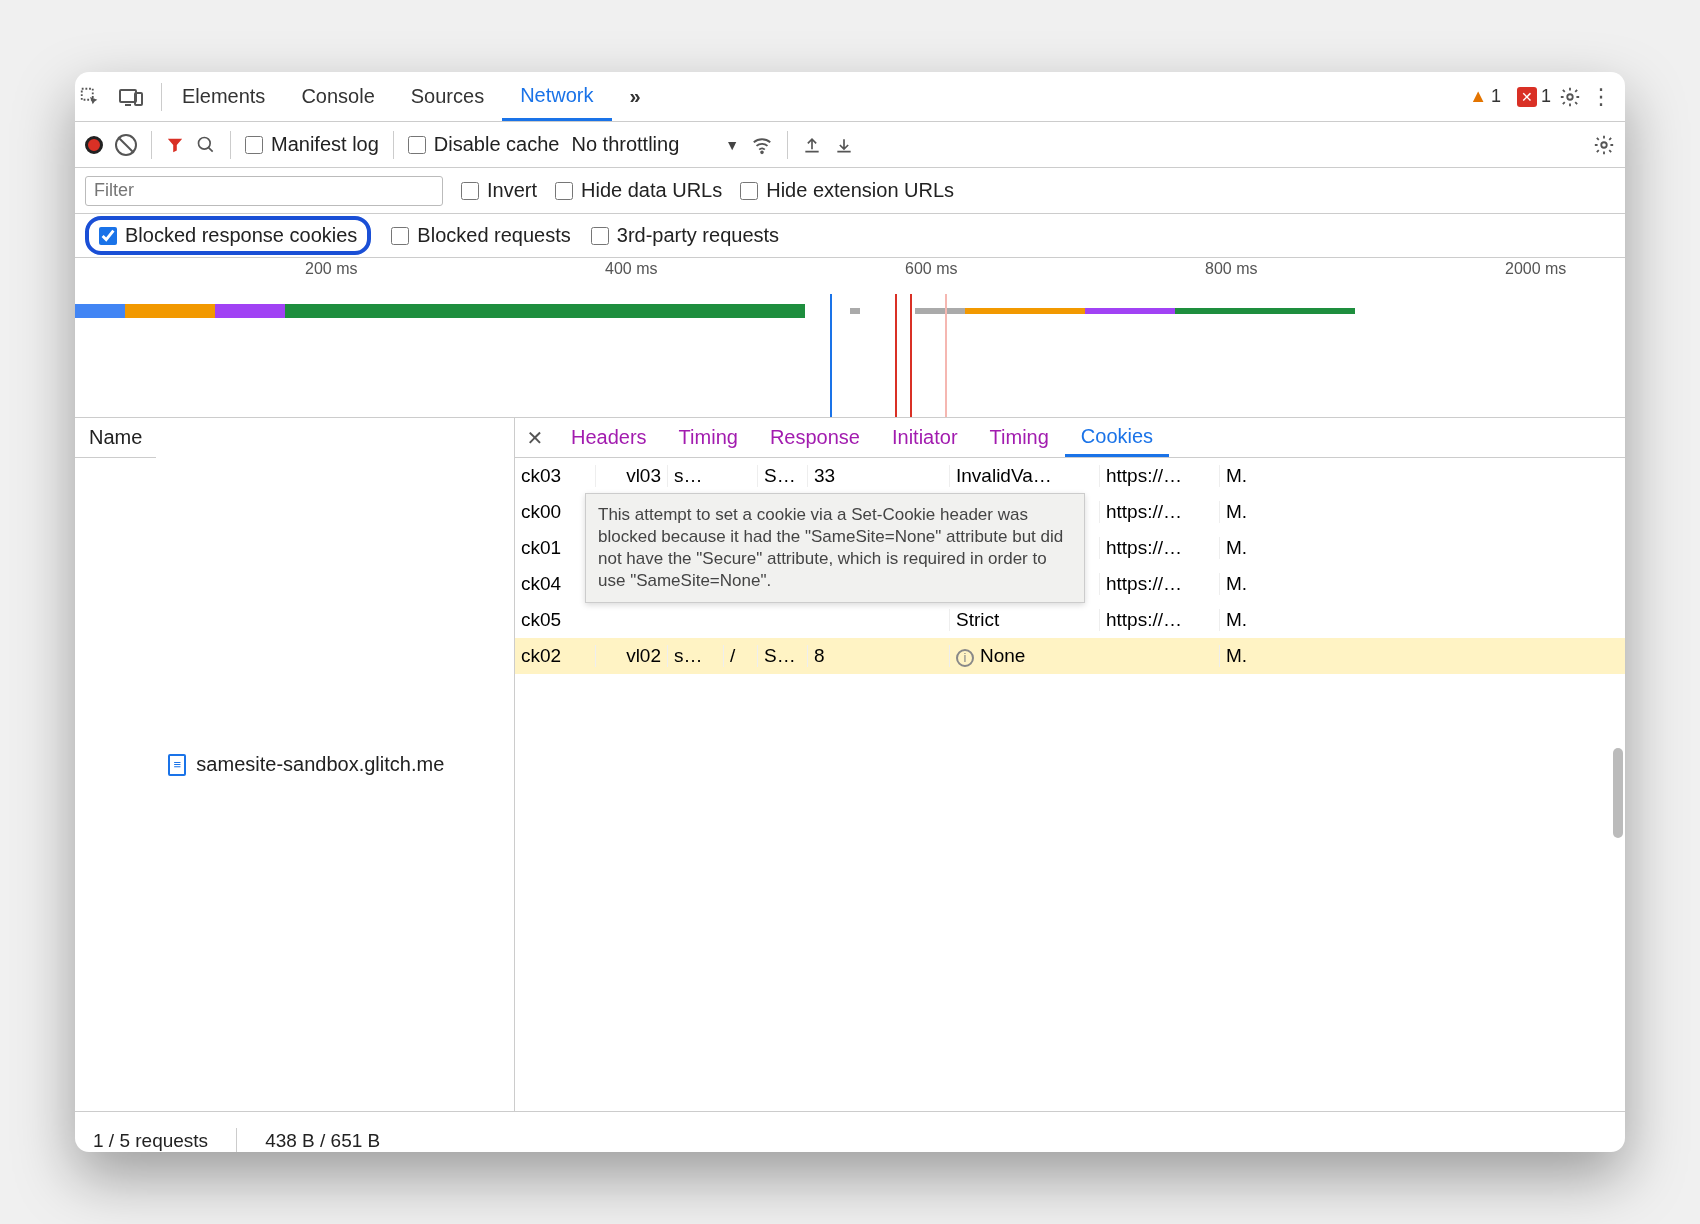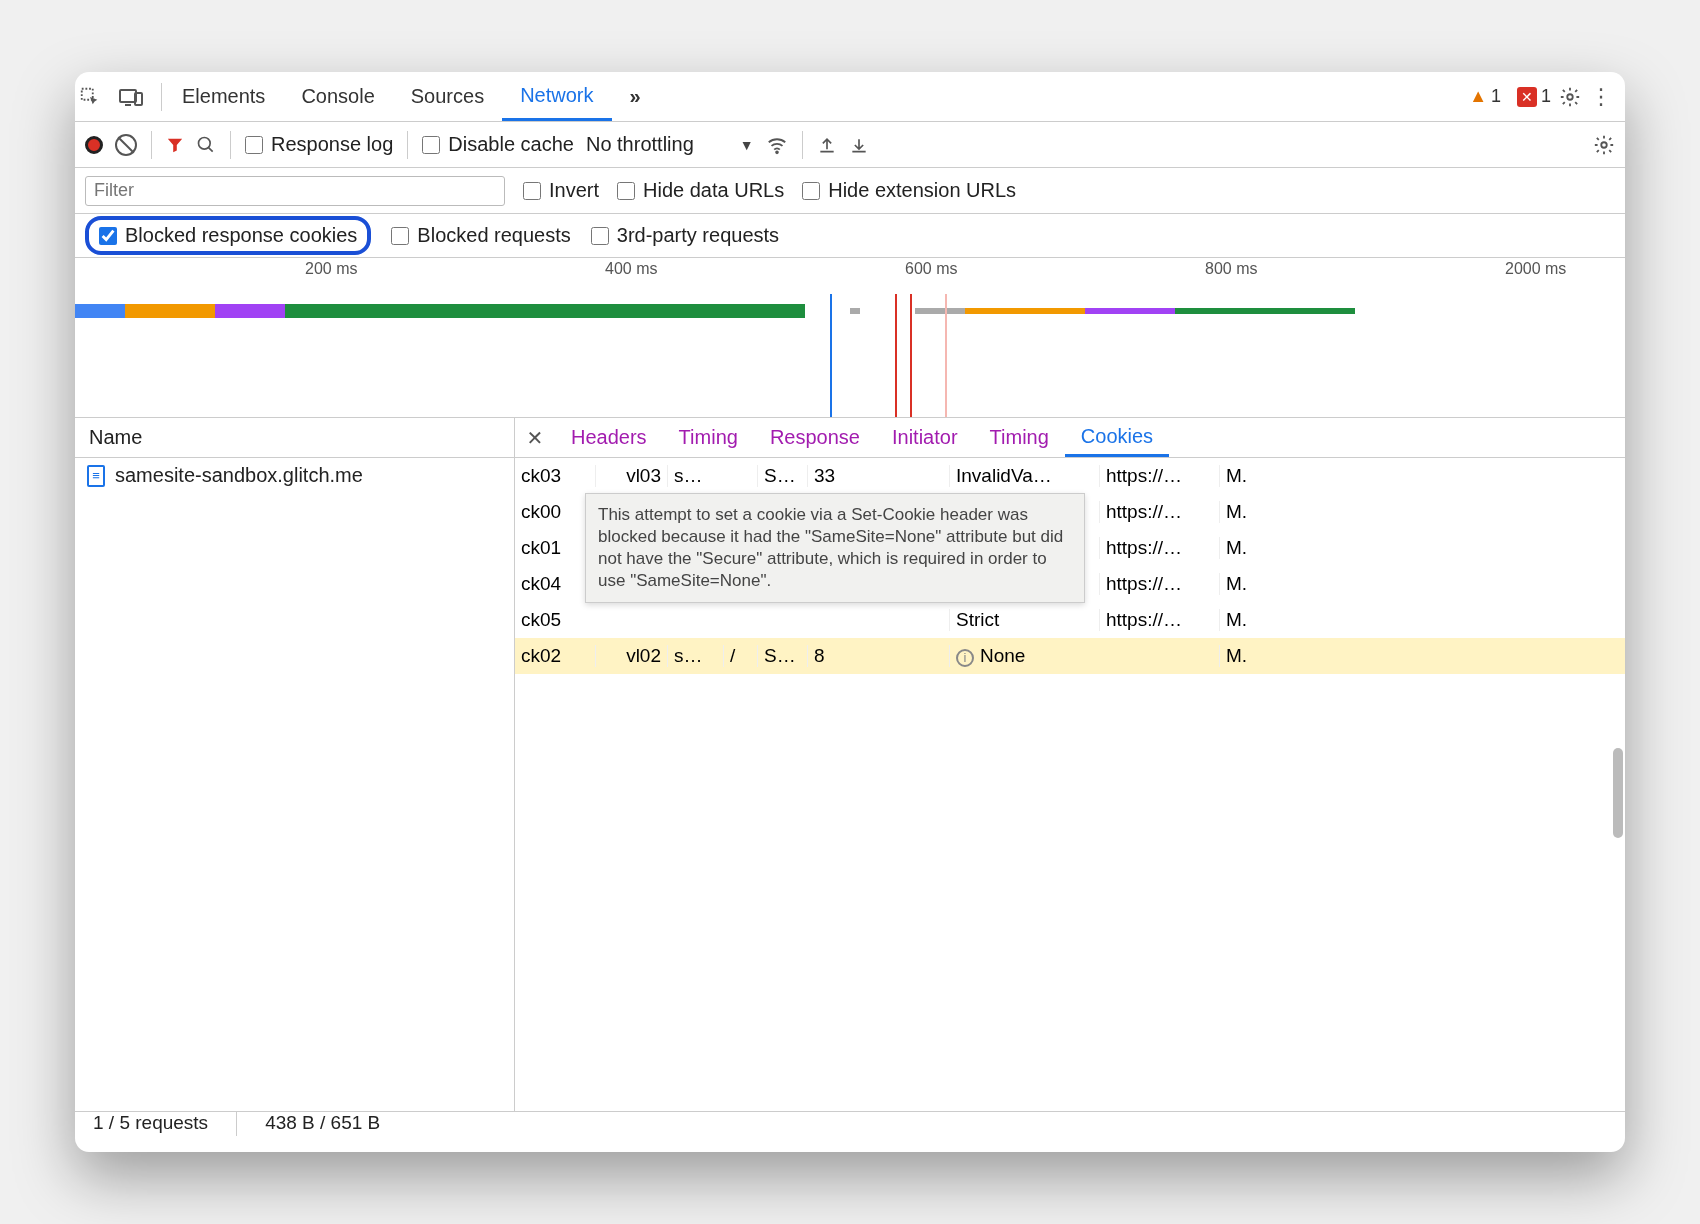--- a/index.html
+++ b/index.html
@@ -58,21 +58,21 @@
 .cb input{width:18px;height:18px;accent-color:#1a73e8;margin:0;}
 .select{display:inline-flex;align-items:center;gap:8px;font-size:20px;color:#222;cursor:pointer;}
 .caret-down{font-size:14px;color:#444;}
 .gear{font-size:22px;color:#555;cursor:pointer;}
 .updown{font-size:22px;color:#555;cursor:pointer;}
 .toolbar2 {
   display:flex;align-items:center;height:46px;
   border-bottom:1px solid #ccc;padding:0 10px;gap:18px;
 }
 .filter-input{
-  width:420px;height:30px;border:1px solid #bbb;border-radius:3px;padding:2px 8px;font-size:18px;color:#888;
+  width:358px;height:30px;border:1px solid #bbb;border-radius:3px;padding:2px 8px;font-size:18px;color:#888;
 }
 .type-row{
   display:flex;align-items:center;gap:14px;height:40px;padding:0 10px;font-size:20px;color:#222;
 }
 .type-row .chip{padding:2px 8px;border-radius:10px;cursor:pointer;}
 .type-row .chip.active{background:#e8eaed;}
 .cb-row{
   display:flex;align-items:center;gap:20px;height:44px;padding:0 10px;
   border-bottom:1px solid #ccc;
 }
@@ -91,21 +91,21 @@
 .tl-track2{position:absolute;left:0;right:12px;top:50px;height:6px;}
 .vline{position:absolute;top:36px;bottom:0;width:2px;}
 .vline.blue{background:#1a73e8;}
 .vline.red{background:#d93025;}
 .vline.lred{background:#f5b7b1;}
 .body-row{
   display:flex; flex:1; min-height:0;
   border-bottom:1px solid #ccc;
 }
 .name-col{
-  width:440px; display:flex;flex-direction:column;
+  width:440px; display:flex;
   border-right:1px solid #ccc;
 }
 .name-head{height:40px;display:flex;align-items:center;padding:0 14px;font-size:20px;color:#222;border-bottom:1px solid #ccc;}
 .name-item{display:flex;align-items:center;gap:10px;padding:6px 12px;font-size:20px;color:#222;cursor:pointer}
 .name-item .doc-icon{color:#1a73e8;border:2px solid #1a73e8;width:18px;height:22px;border-radius:2px;display:inline-flex;align-items:center;justify-content:center;}
 .name-item .doc-icon:before{content:"≡";font-size:13px;line-height:1;}
 .detail-col{flex:1;display:flex;flex-direction:column;min-width:0;}
 .det-tabs{height:40px;display:flex;align-items:center;border-bottom:1px solid #ccc;}
 .det-tabs .x{width:40px;text-align:center;font-size:20px;color:#555;cursor:pointer;}
 .det-tabs .dtab{padding:0 16px;height:100%;display:flex;align-items:center;font-size:20px;color:#a21caf;cursor:pointer;}
@@ -120,21 +120,21 @@
 .c-se{width:34px;border-left:1px solid #eee;}
 .c-ss{width:150px;border-left:1px solid #eee;} .c-pr{width:120px;border-left:1px solid #eee;} 
 .c-pa{width:54px;border-left:1px solid #eee;}
 .info-ic{display:inline-flex;width:18px;height:18px;border:2px solid #888;border-radius:50%;align-items:center;justify-content:center;font-size:13px;color:#888;margin-right:6px;}
 .tooltip{
   position:absolute;left:70px;top:35px;width:500px;padding:10px 12px;
   background:#f1f1ef;border:1px solid #ccc;font-size:17px;color:#444;line-height:1.3;
   box-shadow:0 2px 6px rgba(0,0,0,.15);
 }
 .status-row{
-  height:40px;display:flex;align-items:flex-start;gap:28px;padding:0 18px;font-size:19px;color:#222;
+  height:40px;display:flex;align-items:flex-end;gap:28px;padding:0 18px;font-size:19px;color:#222;
 }
 .status-row .sep{width:1px;height:24px;background:#ccc;}
 .scrollbar{position:absolute;right:2px;top:676px;width:10px;height:90px;background:#bbb;border-radius:5px;}
 svg { display:block; }
 </style>
 </head>
 <body>
 
 <div class="window">
 
@@ -187,21 +187,21 @@
     </div>
     <div class="search">
       <svg width="20" height="20" viewBox="0 0 24 24" fill="none" stroke="#555" stroke-width="2">
           <circle cx="10" cy="10" r="7"></circle>
           <path d="M20 20 l-5.5 -5.5"></path>
         </svg>
     </div>
     <div class="vsep"></div>
     <label class="cb">
       <input type="checkbox" style="">
-      <span>Response log</span>
+      <span>Manifest log</span>
     </label>
     <div class="vsep"></div>
     <label class="cb">
       <input type="checkbox" style="">
       <span>Disable cache</span>
     </label>
     <div class="select">
       <span>No throttling</span>
       <span style="width:30px"></span>
       <span class="caret-down">▼</span>

